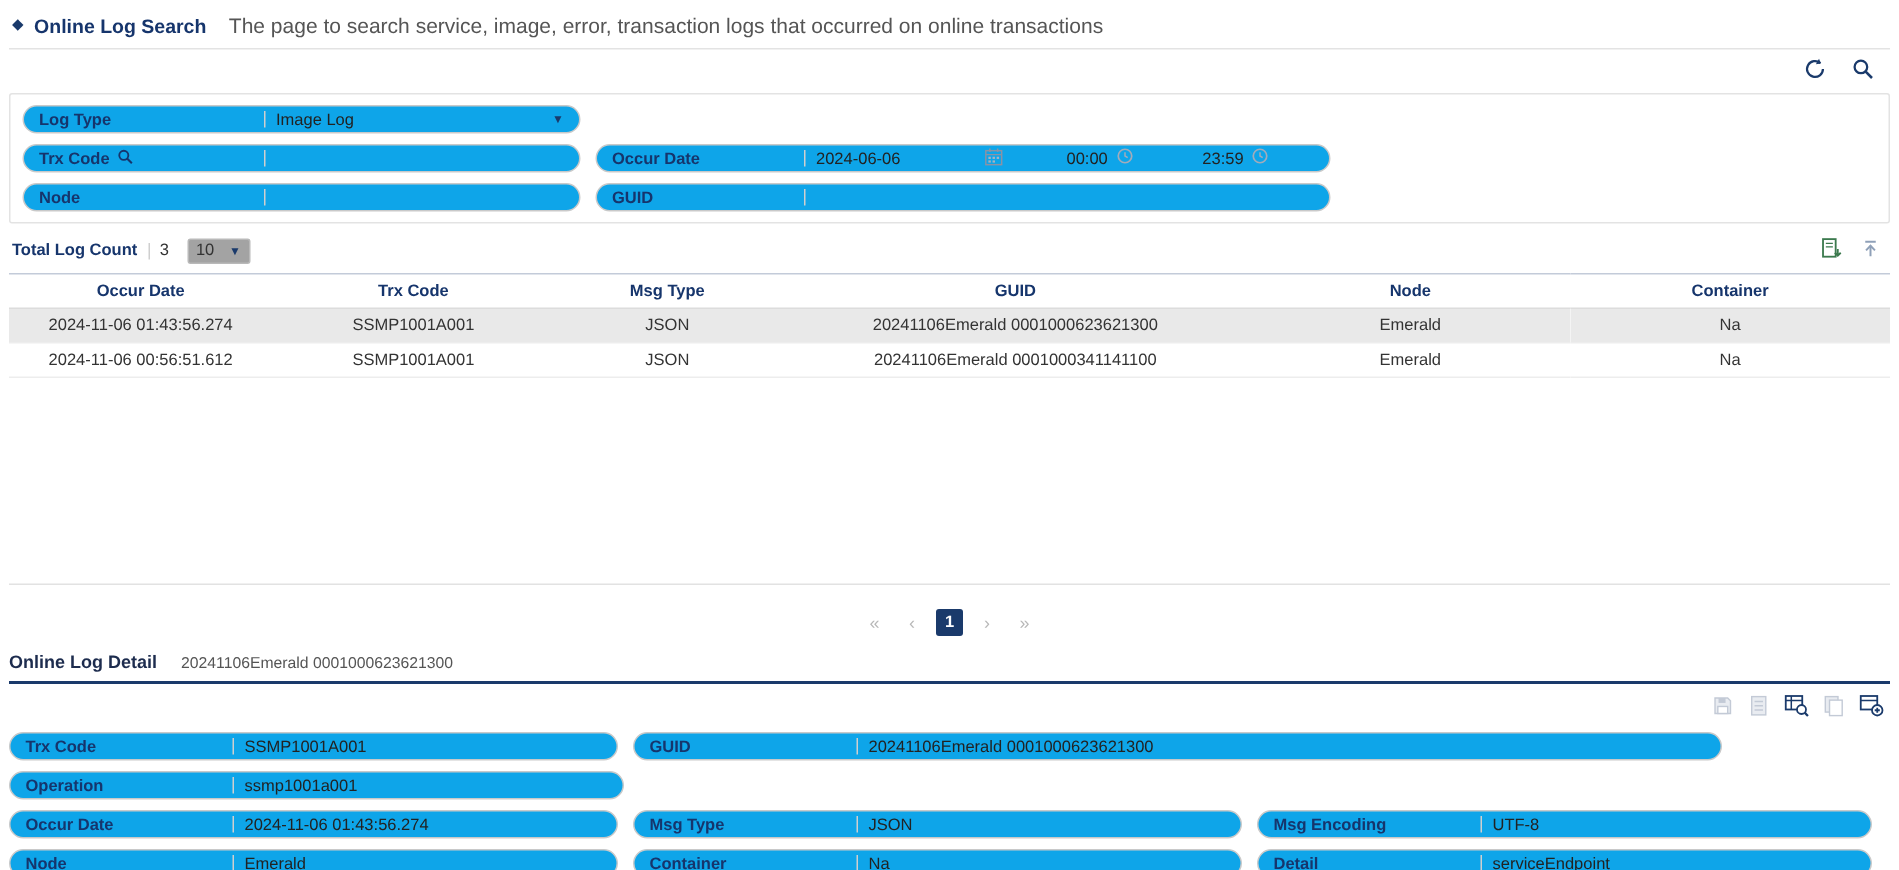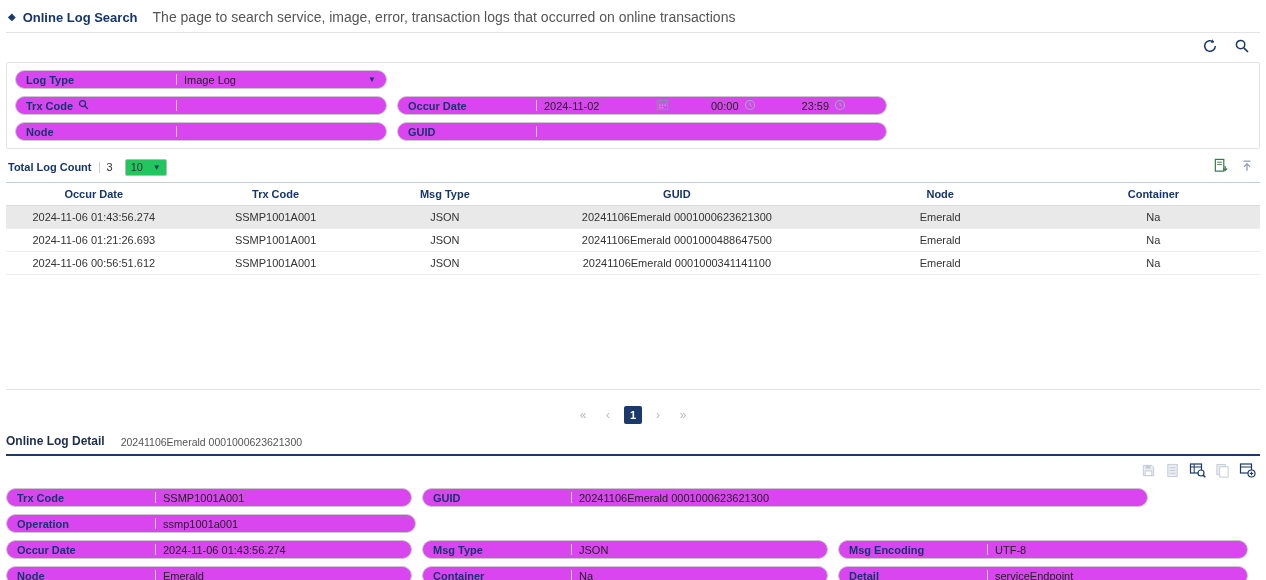--- a/index.html
+++ b/index.html
@@ -18,36 +18,36 @@
   .page-title { color:#16356c; font-weight:bold; font-size:13px; }
   .page-desc { color:#555; font-size:14px; margin-left:8px; }
 
   
   .top-toolbar { border-top:1px solid #e3e3e3; display:flex; justify-content:flex-end; align-items:center; gap:16px; padding:5px 10px 5px; }
   .icon-btn { background:none; border:none; padding:0; margin:0; cursor:pointer; display:flex; align-items:center; }
 
   
   .search-panel { border:1px solid #e3e3e3; border-radius:2px; padding:7px 8px; display:flex; flex-direction:column; gap:7px; }
   .form-row { display:flex; gap:10px; }
-  .pill { border:1px solid #c9c9c9; border-radius:11px; height:19px; display:flex; align-items:center; padding:0 10px; background:#d946ef; }
+  .pill { border:1px solid #c9c9c9; border-radius:11px; height:19px; display:flex; align-items:center; padding:0 10px; background:#0ea5e9; }
   .lbl { color:#16356c; font-weight:bold; white-space:nowrap; }
   .lbl-box { width:150px; display:flex; align-items:center; gap:5px; flex-shrink:0; }
   .lbl-box-sm { width:128px; display:flex; align-items:center; gap:5px; flex-shrink:0; }
   .sep { width:1px; height:11px; background:#cfcfcf; margin-right:7px; flex-shrink:0; }
   .val { color:#222; white-space:nowrap; }
   .w-left { width:372px; }
   .w-right { width:490px; }
   .caret { color:#1a3a6b; font-size:8px; margin-left:auto; }
   .time-item { display:flex; align-items:center; gap:5px; }
   .ml40 { margin-left:42px; } .ml44 { margin-left:46px; }
 
   
   .list-header { display:flex; align-items:center; padding:9px 2px 6px;text-align:center; }
   .total-count { color:#333; }
-  .page-size { border:1px solid #b9b9b9; border-radius:2px; height:17px; width:42px; display:flex; align-items:center; justify-content:space-between; padding:0 5px; margin-left:12px; background:#22c55e; cursor:pointer; }
+  .page-size { border:1px solid #b9b9b9; border-radius:2px; height:17px; width:42px; display:flex; align-items:center; justify-content:space-between; padding:0 5px; margin-left:12px; background:#a3a3a3; cursor:pointer; }
   .list-tools { margin-left:auto; display:flex; align-items:center; gap:12px; padding-right:4px; }
 
   
   .table-wrap { border-bottom:1px solid #e2e2e2; min-height:208px; }
   table { width:100%; border-collapse:collapse; table-layout:fixed; }
   thead th { color:#16356c; font-weight:bold; font-size:11px; padding:5px 4px; border-top:1px solid #c3cbd9; border-bottom:1px solid #dcdcdc; text-align:center; }
   tbody td { text-align:center; padding:5px 4px; border-bottom:1px solid #ededed; color:#333; white-space:nowrap; overflow:hidden; }
   tbody tr { cursor:pointer; }
   tbody tr.selected { background:#e9e9e9; }
 
@@ -119,21 +119,21 @@
           </span>
         </span>
         <span class="sep"></span>
         <span class="val"></span>
       </div>
       <div class="pill w-right">
         <span class="lbl-box-sm">
             <span class="lbl">Occur Date</span>
           </span>
         <span class="sep"></span>
-        <span class="val" style="width:112px;">2024-11-02</span>
+        <span class="val" style="width:112px;">2024-06-06</span>
         <span>
           <svg width="13" height="13" viewBox="0 0 16 16">
               <rect x="1.5" y="3" width="13" height="11.5" fill="none" stroke="#8a93a5" stroke-width="1.2"></rect>
               <line x1="1.5" y1="6.3" x2="14.5" y2="6.3" stroke="#8a93a5"></line>
               <line x1="4.8" y1="1.3" x2="4.8" y2="4" stroke="#8a93a5" stroke-width="1.3"></line>
               <line x1="11.2" y1="1.3" x2="11.2" y2="4" stroke="#8a93a5" stroke-width="1.3"></line>
               <g fill="#aab2c0">
                 <rect x="3.6" y="8" width="2" height="1.8"></rect>
                 <rect x="7" y="8" width="2" height="1.8"></rect>
                 <rect x="10.4" y="8" width="2" height="1.8"></rect>
@@ -234,28 +234,20 @@
       <tbody>
         <tr class="selected">
           <td>2024-11-06 01:43:56.274</td>
           <td>SSMP1001A001</td>
           <td>JSON</td>
           <td>20241106Emerald 0001000623621300</td>
           <td>Emerald</td>
           <td>Na</td>
         </tr>
         <tr>
-          <td>2024-11-06 01:21:26.693</td>
-          <td>SSMP1001A001</td>
-          <td>JSON</td>
-          <td>20241106Emerald 0001000488647500</td>
-          <td>Emerald</td>
-          <td>Na</td>
-        </tr>
-        <tr>
           <td>2024-11-06 00:56:51.612</td>
           <td>SSMP1001A001</td>
           <td>JSON</td>
           <td>20241106Emerald 0001000341141100</td>
           <td>Emerald</td>
           <td>Na</td>
         </tr>
       </tbody>
     </table>
   </div>

